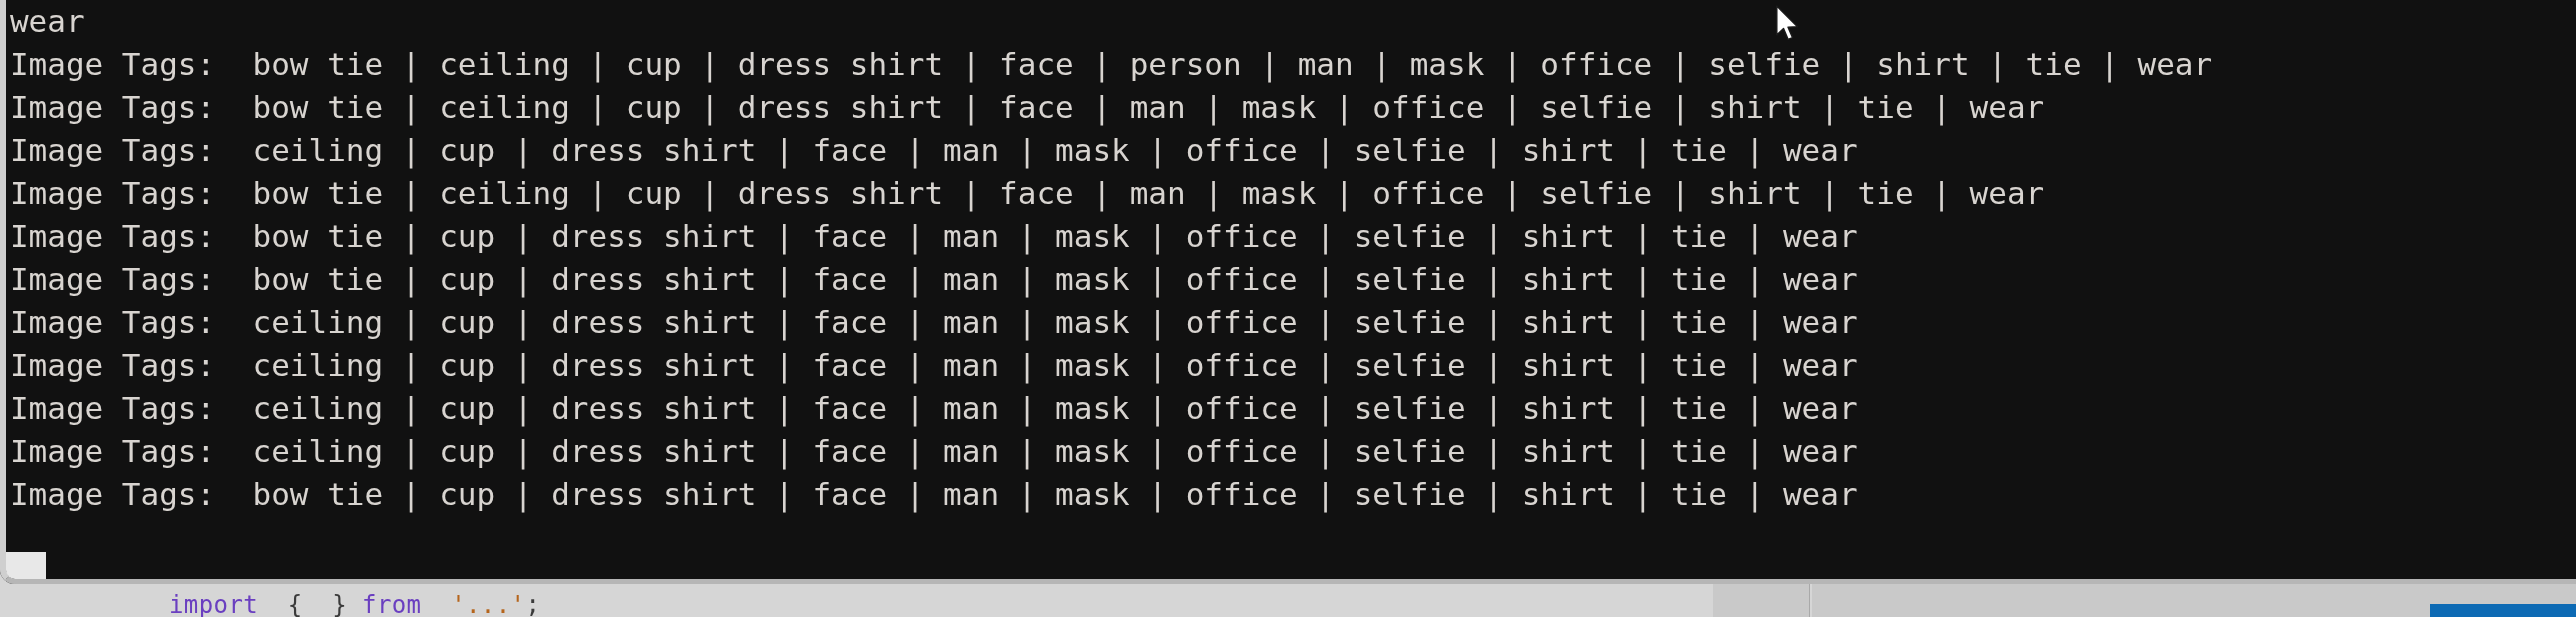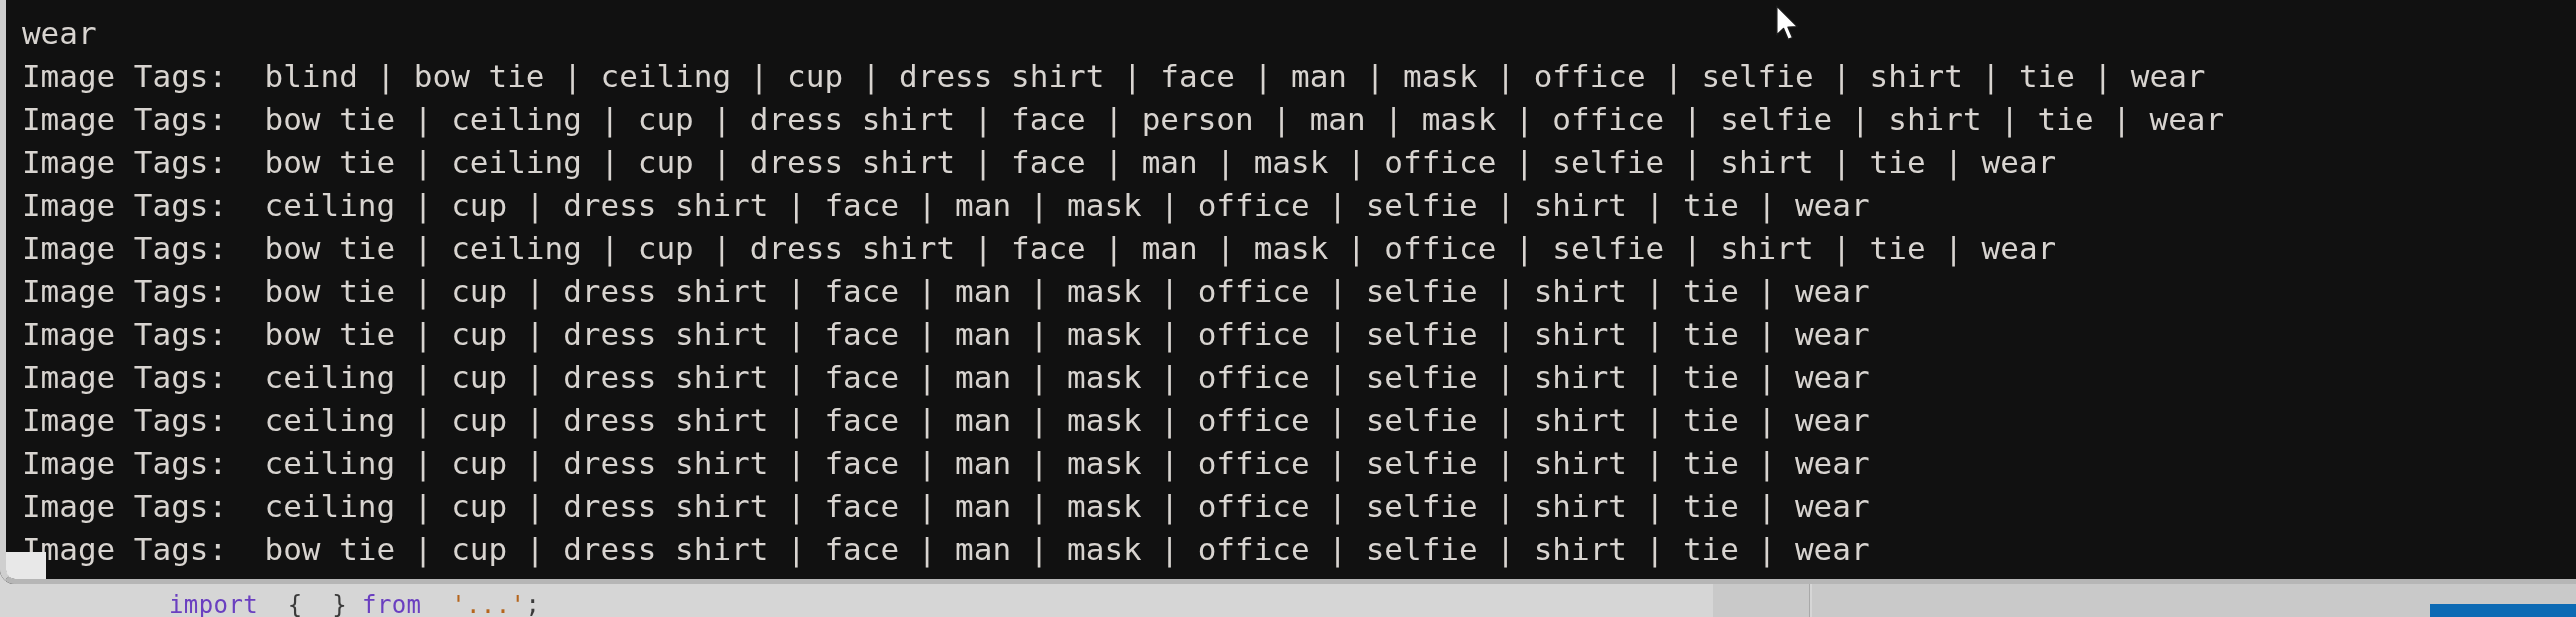--- a/index.html
+++ b/index.html
@@ -105,21 +105,21 @@
     width: 40px; height: 27px;
     background: #e8e8e8;
     border-bottom-left-radius: 9px;
   }
 
   .terminal-body {
     position: absolute;
     left: 6.3px; top: 0;
     width: 2570px; height: 579px;
     background: #111111;
-    padding: 12px;
+    padding: 0;
     overflow: hidden;
   }
 
   .term-line {
     font-family: "DejaVu Sans Mono", "Liberation Mono", monospace;
     font-size: 31px;
     line-height: 43px;
     color: #d8d4d0;
     white-space: pre;
     letter-spacing: 0px;
@@ -149,21 +149,20 @@
     <div class="editor-panel-3"></div>
   </div>
 
   <div class="status-bar"></div>
 
   <div class="terminal-window">
     <div class="terminal-frame-left"></div>
 
     <div class="terminal-body">
       <div class="term-line">wear</div>
-      <div class="term-line">Image Tags:  blind | bow tie | ceiling | cup | dress shirt | face | man | mask | office | selfie | shirt | tie | wear</div>
       <div class="term-line">Image Tags:  bow tie | ceiling | cup | dress shirt | face | person | man | mask | office | selfie | shirt | tie | wear</div>
       <div class="term-line">Image Tags:  bow tie | ceiling | cup | dress shirt | face | man | mask | office | selfie | shirt | tie | wear</div>
       <div class="term-line">Image Tags:  ceiling | cup | dress shirt | face | man | mask | office | selfie | shirt | tie | wear</div>
       <div class="term-line">Image Tags:  bow tie | ceiling | cup | dress shirt | face | man | mask | office | selfie | shirt | tie | wear</div>
       <div class="term-line">Image Tags:  bow tie | cup | dress shirt | face | man | mask | office | selfie | shirt | tie | wear</div>
       <div class="term-line">Image Tags:  bow tie | cup | dress shirt | face | man | mask | office | selfie | shirt | tie | wear</div>
       <div class="term-line">Image Tags:  ceiling | cup | dress shirt | face | man | mask | office | selfie | shirt | tie | wear</div>
       <div class="term-line">Image Tags:  ceiling | cup | dress shirt | face | man | mask | office | selfie | shirt | tie | wear</div>
       <div class="term-line">Image Tags:  ceiling | cup | dress shirt | face | man | mask | office | selfie | shirt | tie | wear</div>
       <div class="term-line">Image Tags:  ceiling | cup | dress shirt | face | man | mask | office | selfie | shirt | tie | wear</div>

